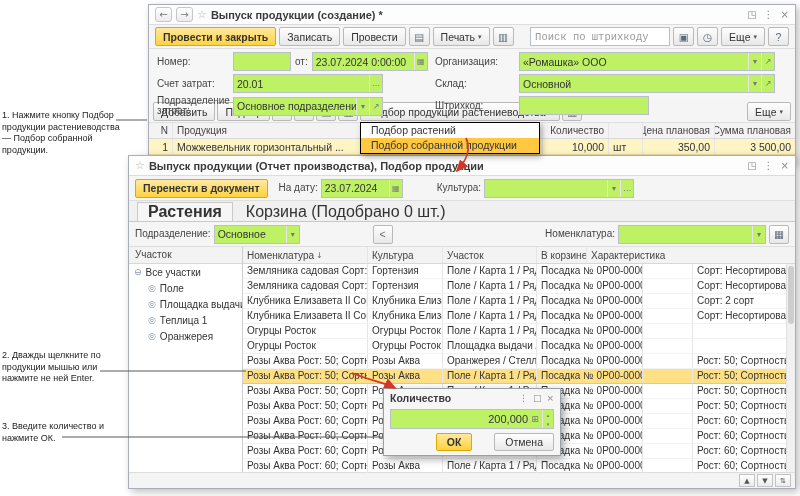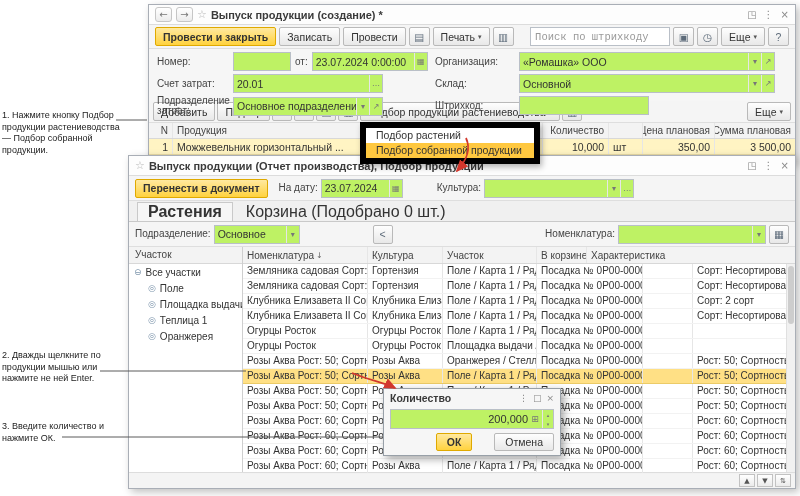--- a/index.html
+++ b/index.html
@@ -41,21 +41,21 @@
 .drow{display:flex;height:16px;background:#fff4c3;border-bottom:1px solid #e8dba6;font-size:10.5px;flex:none}
 .dc{padding:0 4px;border-right:1px solid #e6e6e6;display:flex;align-items:center;overflow:hidden;white-space:nowrap}
 .dc.n{width:24px;justify-content:flex-end}
 .dc.prod{width:202px}
 .dc.chr{width:168px}
 .dc.qty{width:66px;justify-content:flex-end}
 .dc.unit{width:34px}
 .dc.price{width:72px;justify-content:flex-end}
 .dc.sum{flex:1;justify-content:flex-end;border-right:0}
 
-#pick-menu{position:absolute;left:360px;top:122px;width:180px;background:#fff;border:6px solid #000000;box-shadow:2px 3px 6px rgba(0,0,0,.3);z-index:5}
+#pick-menu{position:absolute;left:360px;top:122px;width:180px;background:#fff;border:1px solid #000000;box-shadow:2px 3px 6px rgba(0,0,0,.3);z-index:5}
 .mitem{height:15px;line-height:15px;padding:0 10px;font-size:10.5px;color:#333;white-space:nowrap;overflow:hidden}
 .mitem.hl{background:#ffc840}
 
 #picker{left:128px;top:155px;width:668px;height:334px;z-index:4;display:flex;flex-direction:column}
 #picker-toolbar{height:25px}
 #picker-tabs{height:21px;display:flex;align-items:flex-end;padding:0 8px;gap:2px;background:#f0f0f0;border-bottom:1px solid #c9c9c9;flex:none}
 .tab{height:19px;display:flex;align-items:center;padding:0 10px;font-size:16px;color:#333;border:1px solid transparent;border-bottom:0}
 .tab.active{background:#f6f6f6;border-color:#c9c9c9;font-weight:bold}
 #picker-filter{height:25px}
 #picker-body{flex:1;display:flex;min-height:0;background:#fff}

